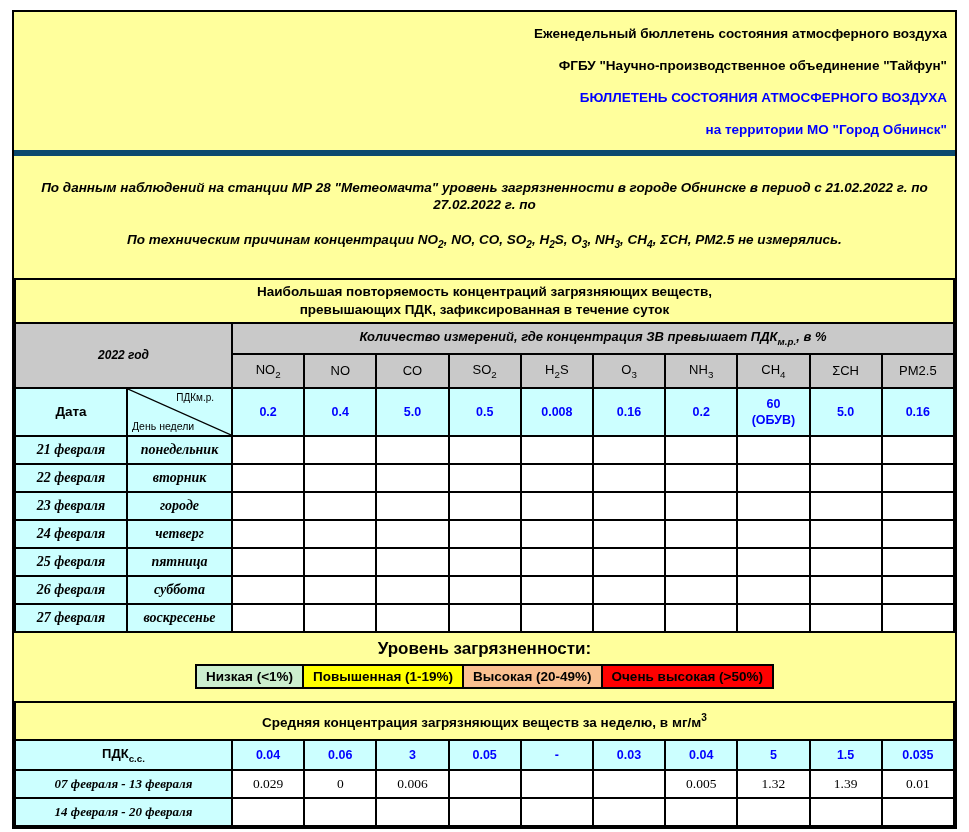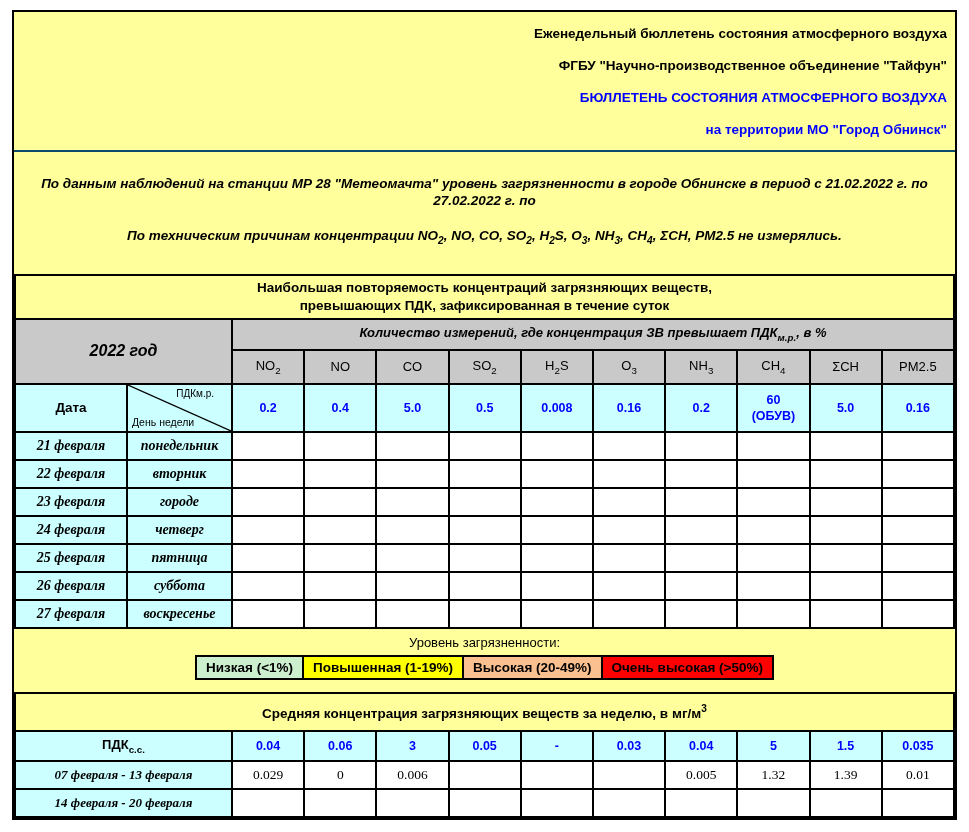--- a/index.html
+++ b/index.html
@@ -6,48 +6,48 @@
   body{font-family:"Liberation Sans",sans-serif;color:#000;}
   .doc{
     width:941px;margin:10px auto 0;border:2px solid #000;
     background:var(--page-bg,#FFFF9C);
   }
   
   .top{padding:6px 8px 4px;text-align:right;}
   .top-line{height:32px;line-height:32px;font-weight:bold;font-size:13.5px;white-space:nowrap;overflow:hidden;}
   .blue{color:var(--heading-blue,#0000FF);}
   
-  .notice{border-top:2px solid #0c4a6e;padding:5px 8px 7px;text-align:center;
+  .notice{border-top:6px solid #0c4a6e;padding:5px 8px 7px;text-align:center;
           font-weight:bold;font-style:italic;font-size:13.5px;line-height:17.5px;white-space:pre-line;}
   .notice div{margin:0;}
   
   table{border-collapse:collapse;width:100%;table-layout:fixed;}
   td{border:2px solid #000;text-align:center;vertical-align:middle;padding:0 2px;overflow:hidden;}
   .band{background:var(--page-bg,#FFFF9C);font-weight:bold;font-size:13.5px;
         white-space:pre-line;height:42px;line-height:18px;}
   .gray{background:var(--table-gray,#C9C9C9);}
   .cyan{background:var(--cyan,#CCFFFF);}
   .whitebg{background:#ffffff;}
-  .year{font-weight:bold;font-style:italic;font-size:16px;}
+  .year{font-weight:bold;font-style:italic;font-size:12px;}
   .meas{font-weight:bold;font-style:italic;font-size:13px;height:29px;}
   .chem{font-size:13px;height:32px;}
   sub{font-size:75%;}
   sup{font-size:75%;}
   .pdk-row td{height:46px;}
   .blueval{color:var(--value-blue,#0000FF);font-weight:bold;font-size:12.5px;white-space:pre-line;line-height:16px;}
   .date-label{font-weight:bold;font-size:13.5px;}
   .diag{position:relative;padding:0;}
   .diag svg{position:absolute;left:0;top:0;width:100%;height:100%;}
   .diag .tr{position:absolute;top:3px;right:17px;font-size:10px;}
   .diag .bl{position:absolute;bottom:3px;left:4px;font-size:10.5px;}
   .serifcell{font-family:"Liberation Serif",serif;font-weight:bold;font-style:italic;font-size:14px;}
   .date-row td{height:26px;}
   
   .legend{padding:4px 0 12px;text-align:center;}
-  .legend-title{font-weight:normal;font-size:13px;padding:2px 4px 5px;}
+  .legend-title{font-weight:bold;font-size:17px;padding:2px 4px 5px;}
   .legend-items{display:flex;justify-content:center;}
   .legend-item{border:2px solid #000;padding:3px 9px;font-weight:bold;font-size:13.5px;white-space:nowrap;}
   .legend-item + .legend-item{margin-left:-2px;}
   
   .wband{height:36px;}
   .pdkss-row td{height:28px;}
   .pdkss-label{font-weight:bold;font-size:13px;}
   .week-row td{height:26px;}
   .wperiod{font-family:"Liberation Serif",serif;font-weight:bold;font-style:italic;font-size:13px;}
   .wval{font-family:"Liberation Serif",serif;font-size:13.5px;}

